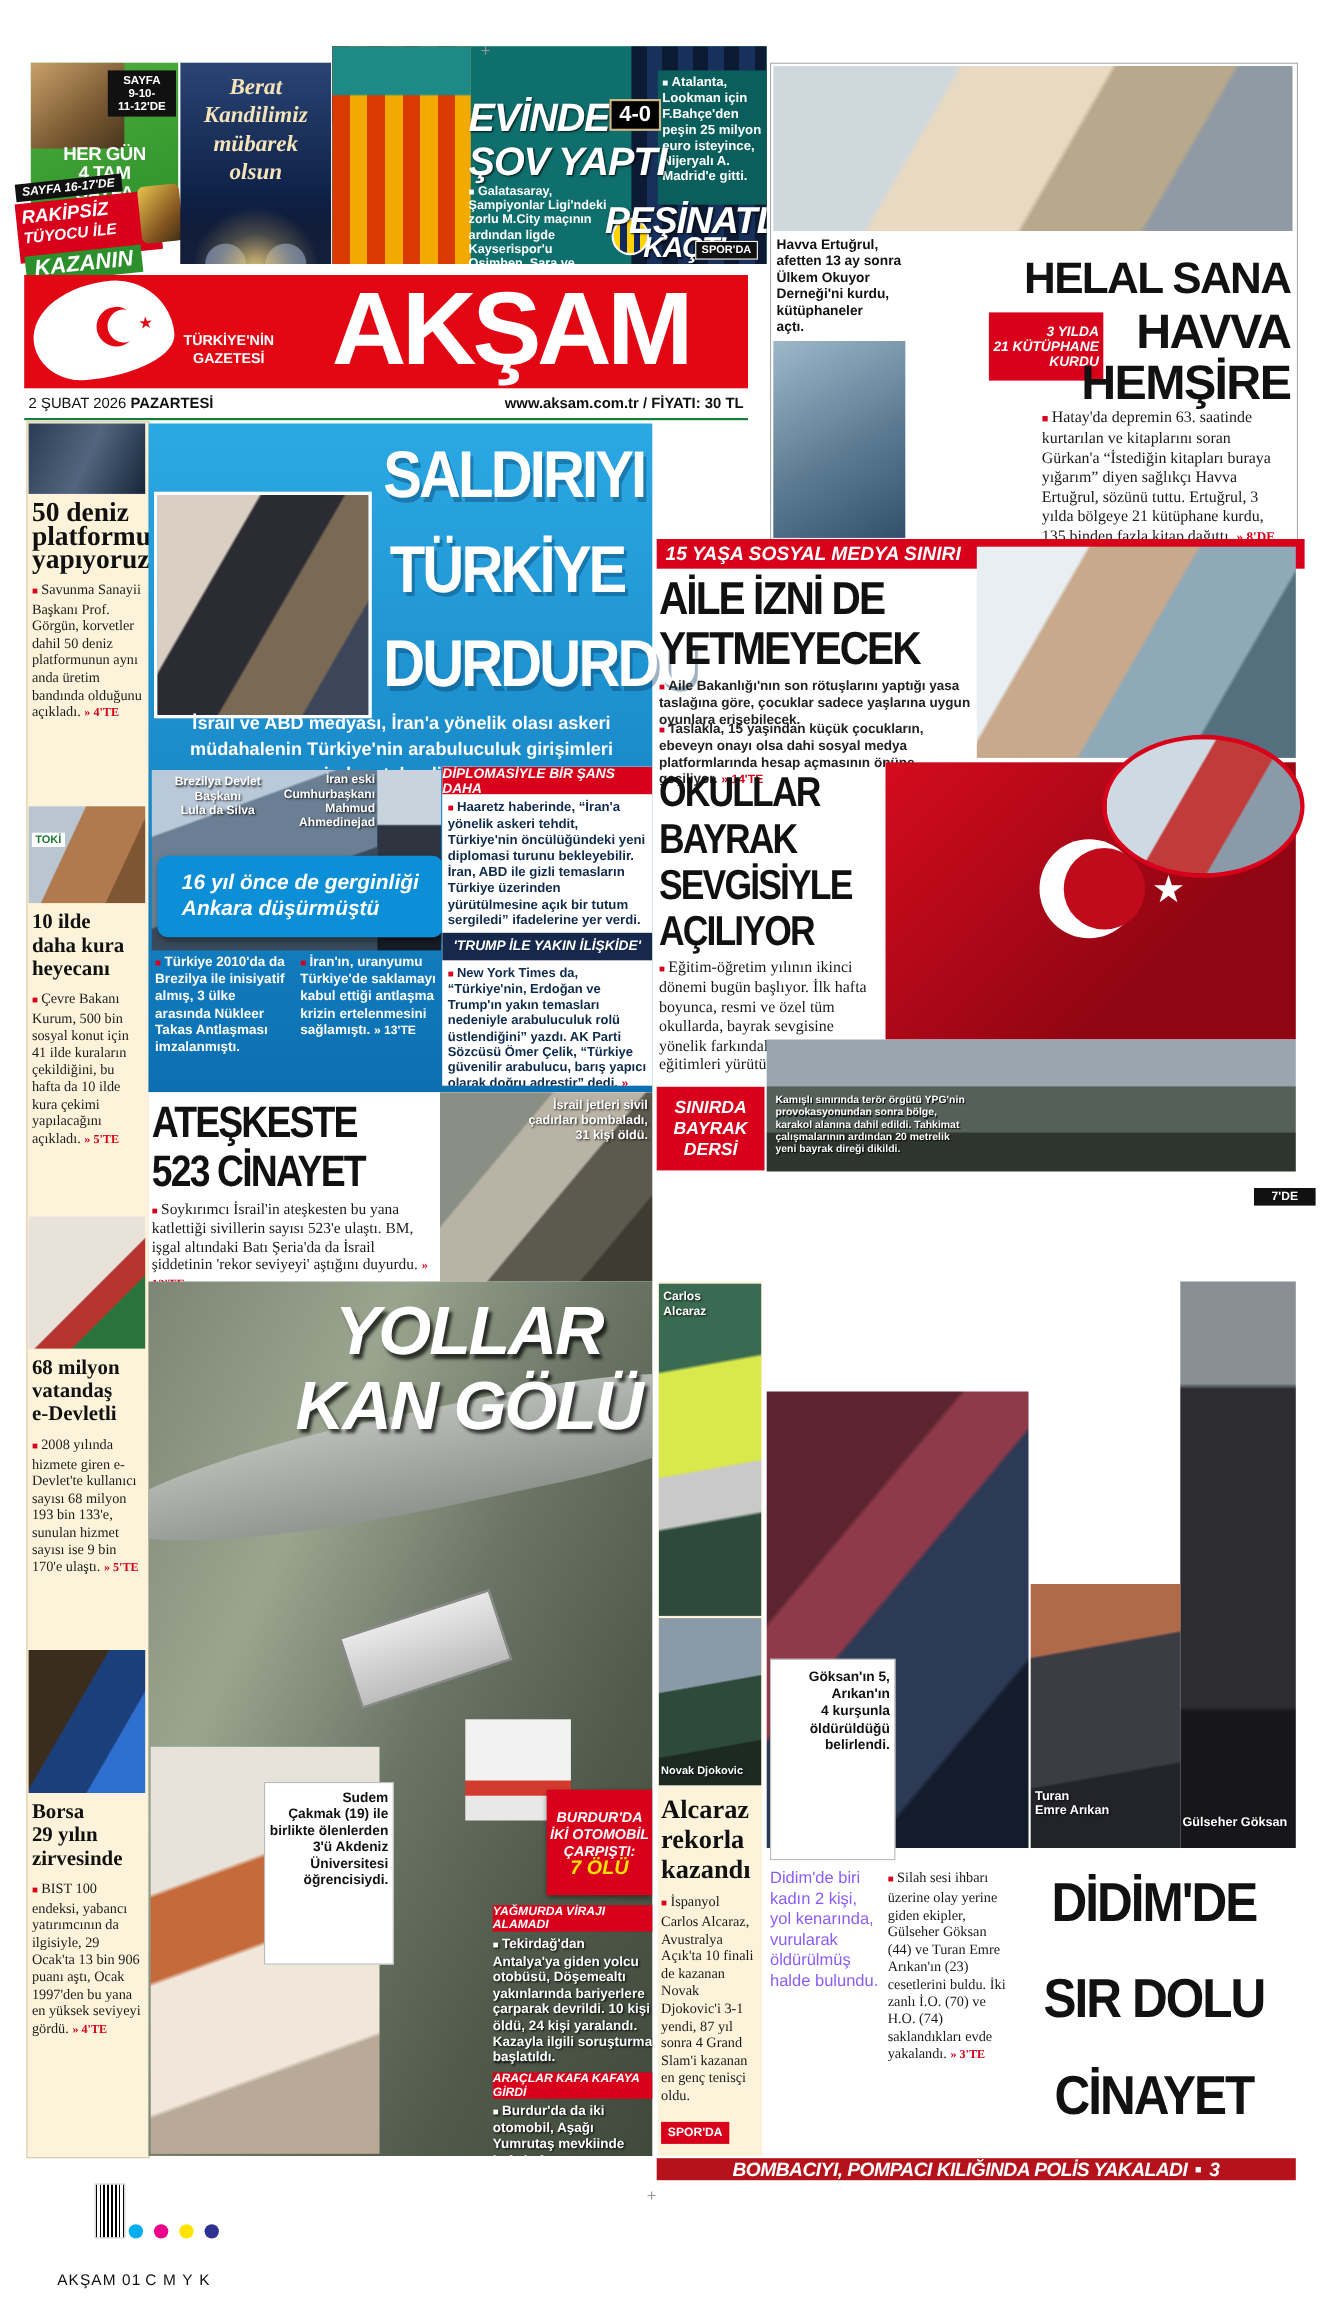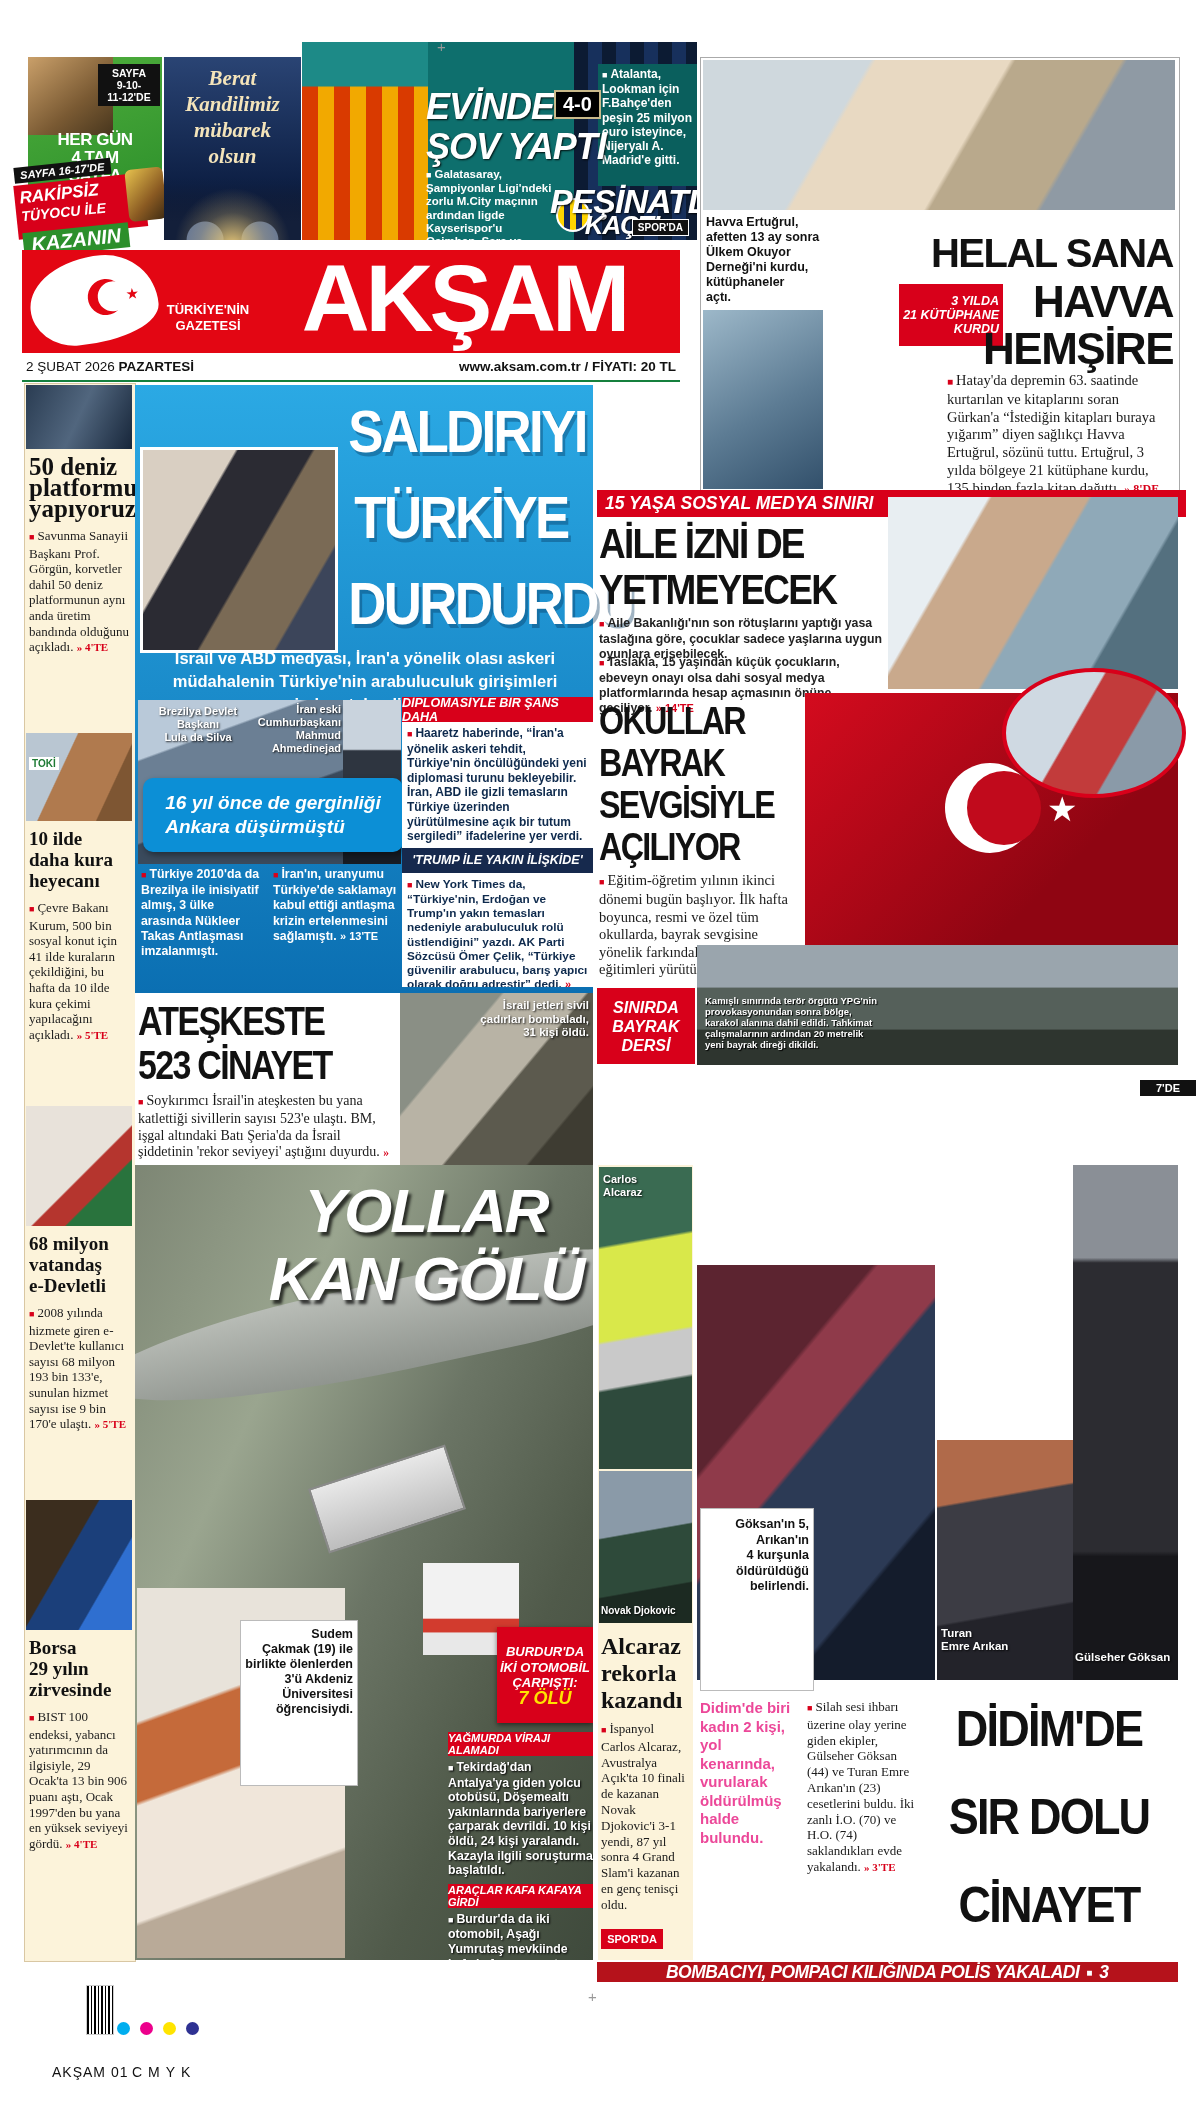--- a/index.html
+++ b/index.html
@@ -118,21 +118,21 @@
     </div>
     <div class="abs pre white w9" style="left:122px;top:52px;width:128px;text-align:center;font-size:13px;line-height:16px">TÜRKİYE'NİN
 GAZETESİ</div>
     <div class="abs white w9" style="left:212px;top:-4px;width:460px;height:103px;line-height:106px;text-align:center;font-size:94px;letter-spacing:-4px">AKŞAM</div>
   </div>
   <div class="abs" style="left:22px;top:353px;width:658px;height:27px;border-bottom:2px solid #15803d;font-size:13.5px;display:flex;align-items:center;justify-content:space-between">
     <span style="padding-left:4px">
       <span>2 ŞUBAT 2026</span>&nbsp;<b>PAZARTESİ</b>
     </span>
     <span style="padding-right:4px">
-      <b>www.aksam.com.tr</b>&nbsp;<span style="font-weight:700">/ FİYATI: 20 TL</span>
+      <b>www.aksam.com.tr</b>&nbsp;<span style="font-weight:700">/ FİYATI: 30 TL</span>
     </span>
   </div>
 
   <div class="abs" style="left:24px;top:383px;width:110px;height:1577px;background:#fcf3da;border:1px solid #d9c7a3"></div>
 
   <div class="ph" style="left:26px;top:385px;width:106px;height:64px;background:linear-gradient(115deg,#2a3c52,#51667e 50%,#17263a)"></div>
   <div class="abs pre serif w9" style="left:29px;top:456px;font-size:25px;line-height:21px">50 deniz
 platformu
 yapıyoruz</div>
   <div class="abs serif" style="left:29px;top:528px;width:101px;font-size:13px;line-height:15.6px;color:#1c1c1c">
@@ -309,21 +309,21 @@
 Arıkan'ın
 4 kurşunla
 öldürüldüğü
 belirlendi.</div>
     <div class="abs pre white w9 shadow" style="left:244px;top:462px;font-size:11.5px;line-height:13px">Turan
 Emre Arıkan</div>
     <div class="abs white w9 shadow" style="left:378px;top:486px;font-size:11.5px">Gülseher Göksan</div>
     <div class="abs pre w9" style="left:223px;top:520px;width:258px;text-align:center;font-size:50px;line-height:88px;letter-spacing:-2px;transform:scaleX(.9);transform-origin:center top">DİDİM'DE
 SIR DOLU
 CİNAYET</div>
-    <div class="abs" style="left:3px;top:534px;width:100px;font-size:15px;line-height:18.5px;font-weight:700;color:#ec4899">Didim'de biri kadın 2 kişi, yol kenarında, vurularak öldürülmüş halde bulundu.</div>
+    <div class="abs" style="left:3px;top:534px;width:100px;font-size:15px;line-height:18.5px;font-weight:400;color:#8b5cf6">Didim'de biri kadın 2 kişi, yol kenarında, vurularak öldürülmüş halde bulundu.</div>
     <div class="abs serif" style="left:110px;top:534px;width:108px;font-size:13px;line-height:15.8px;color:#1a1a1a">
       <span class="bR" style="font-size:9px">■</span><span>Silah sesi ihbarı üzerine olay yerine giden ekipler, Gülseher Göksan (44) ve Turan Emre Arıkan'ın (23) cesetlerini buldu. İki zanlı İ.O. (70) ve H.O. (74) saklandıkları evde yakalandı.</span>
       <span class="ref" style="font-size:11px">» 3'TE</span>
     </div>
   </div>
 
   <div class="abs" style="left:597px;top:1962px;width:581px;height:20px;background:#b5121b;display:flex;align-items:center;justify-content:center;gap:7px">
     <span class="white w9 it" style="font-size:17.5px;letter-spacing:-.5px">BOMBACIYI, POMPACI KILIĞINDA POLİS YAKALADI</span>
     <span class="white" style="font-size:10px">■</span>
     <span class="white w9 it" style="font-size:17.5px">3</span>

